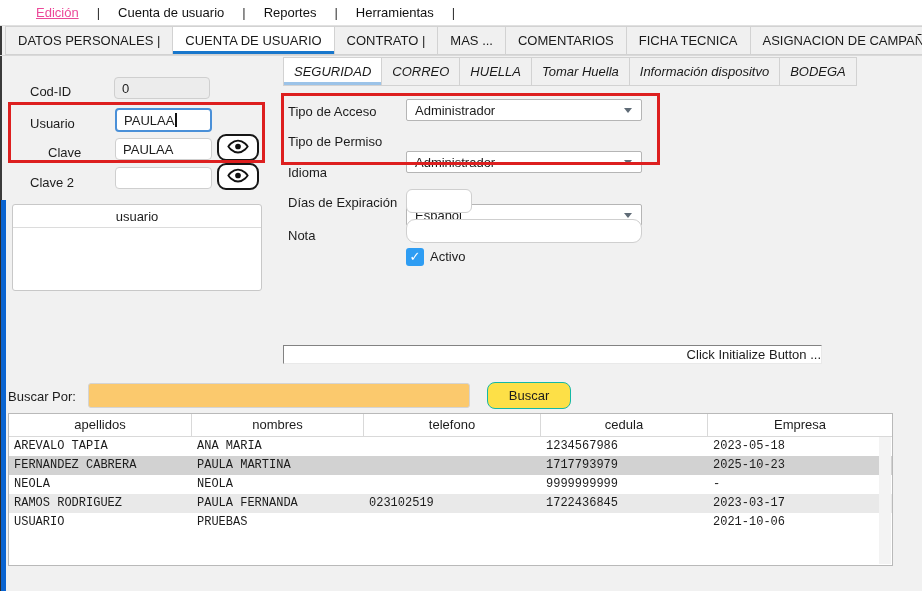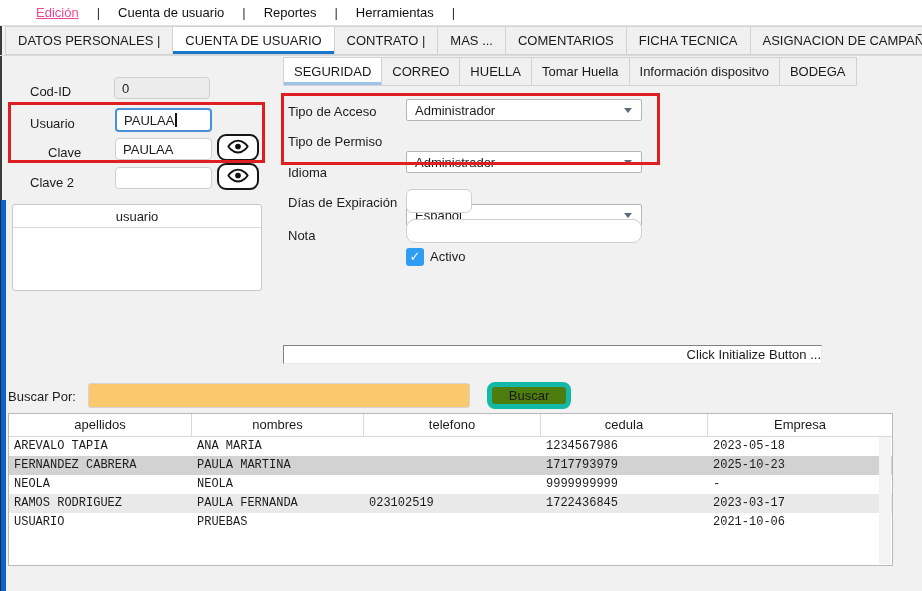--- a/index.html
+++ b/index.html
@@ -24,21 +24,21 @@
 
   
   .tabbar { left:0; top:26px; width:922px; height:30px; display:flex; padding-left:5px;
     border-bottom:1px solid #d9d9d9; }
   .subtabbar { left:283px; top:57px; height:29px; display:flex; }
   .tab, .subtab {
     background:#f0f0f0; border:1px solid #d2d2d2; margin-left:-1px;
     padding:0 12px; line-height:28px; white-space:nowrap; color:#1a1a1a; cursor:default;
   }
   .tab:first-child, .subtab:first-child { margin-left:0; }
-  .subtab { line-height:27px; padding:0 10px; }
+  .subtab { line-height:27px; padding:0 10px;font-style:italic; }
   .tab.active { background:#fff; box-shadow:inset 0 -3px 0 #1877cc; }
   .subtab.active { background:#fff; box-shadow:inset 0 -3px 0 #9cc3e8; }
 
   
   .field-label { white-space:nowrap; }
   .textbox { background:#fff; border:1px solid #cfcfcf; border-radius:4px;
     padding:0 7px; display:flex; align-items:center; overflow:hidden; white-space:nowrap; }
   .textbox.disabled { background:#ececec; }
   .textbox.focus { border:2px solid #4a90d8; }
   .caret { display:inline-block; width:1.5px; height:14px; background:#111; margin-left:1px; }
@@ -57,21 +57,21 @@
   
   .checkbox { width:18px; height:18px; background:#2e9df3; border-radius:3px;
     color:#fff; font-size:13px; line-height:18px; text-align:center; cursor:pointer; }
 
   
   .status { background:#fff; border:1px solid; border-color:#828282 #e9e9e9 #e9e9e9 #828282;
     line-height:17px; padding-left:3px; white-space:nowrap; overflow:hidden; }
 
   
   .search-input { background:#fbc96d; border:1px solid #d4d4d4; border-radius:3px; }
-  .btn { background:#4d7c0f; border:5px solid #14b8a6; border-radius:8px;
+  .btn { background:#fde047; border:1px solid #14b8a6; border-radius:8px;
     display:flex; align-items:center; justify-content:center; cursor:pointer; }
 
   
   .table { left:8px; top:413px; width:885px; height:153px; background:#fff;
     border:1px solid #b9b9b9; overflow:hidden; }
   .thead, .trow { display:grid; grid-template-columns:183px 172px 177px 167px 1fr; }
   .thead { border-bottom:1px solid #d9d9d9; height:23px; }
   .th { text-align:center; line-height:22px; border-right:1px solid #d9d9d9; overflow:hidden; }
   .th:last-child { border-right:none; }
   .trow { height:19px; }

